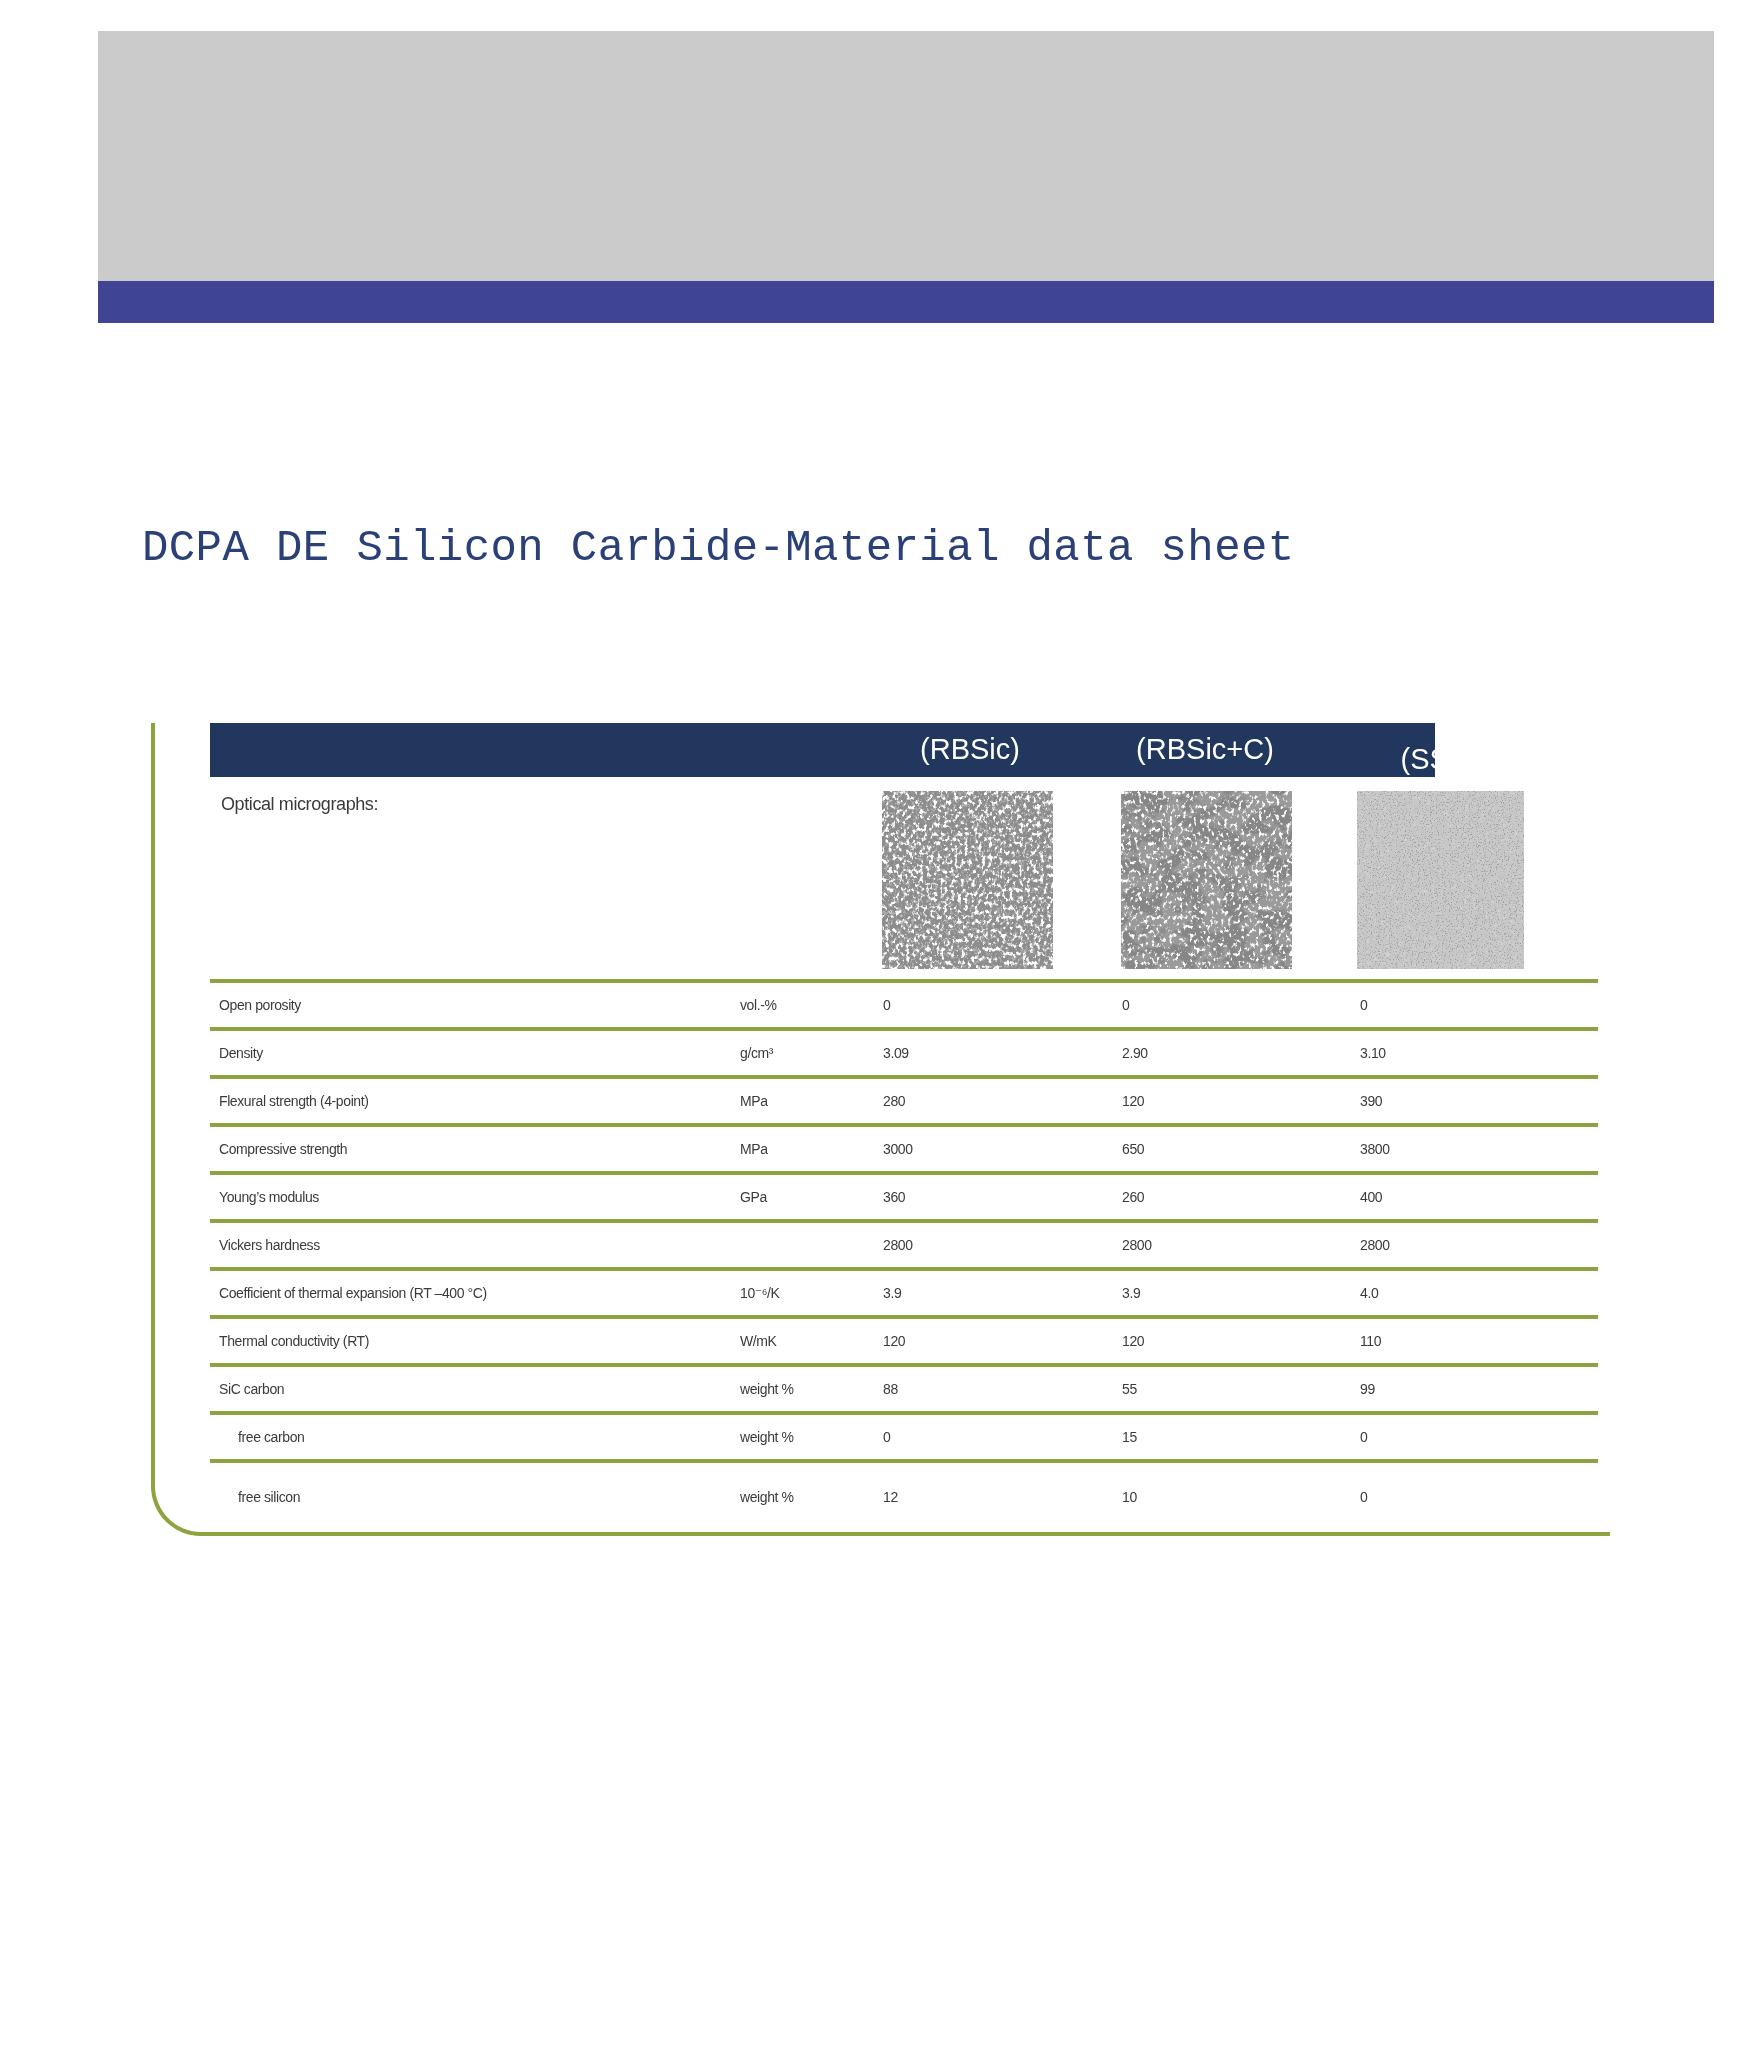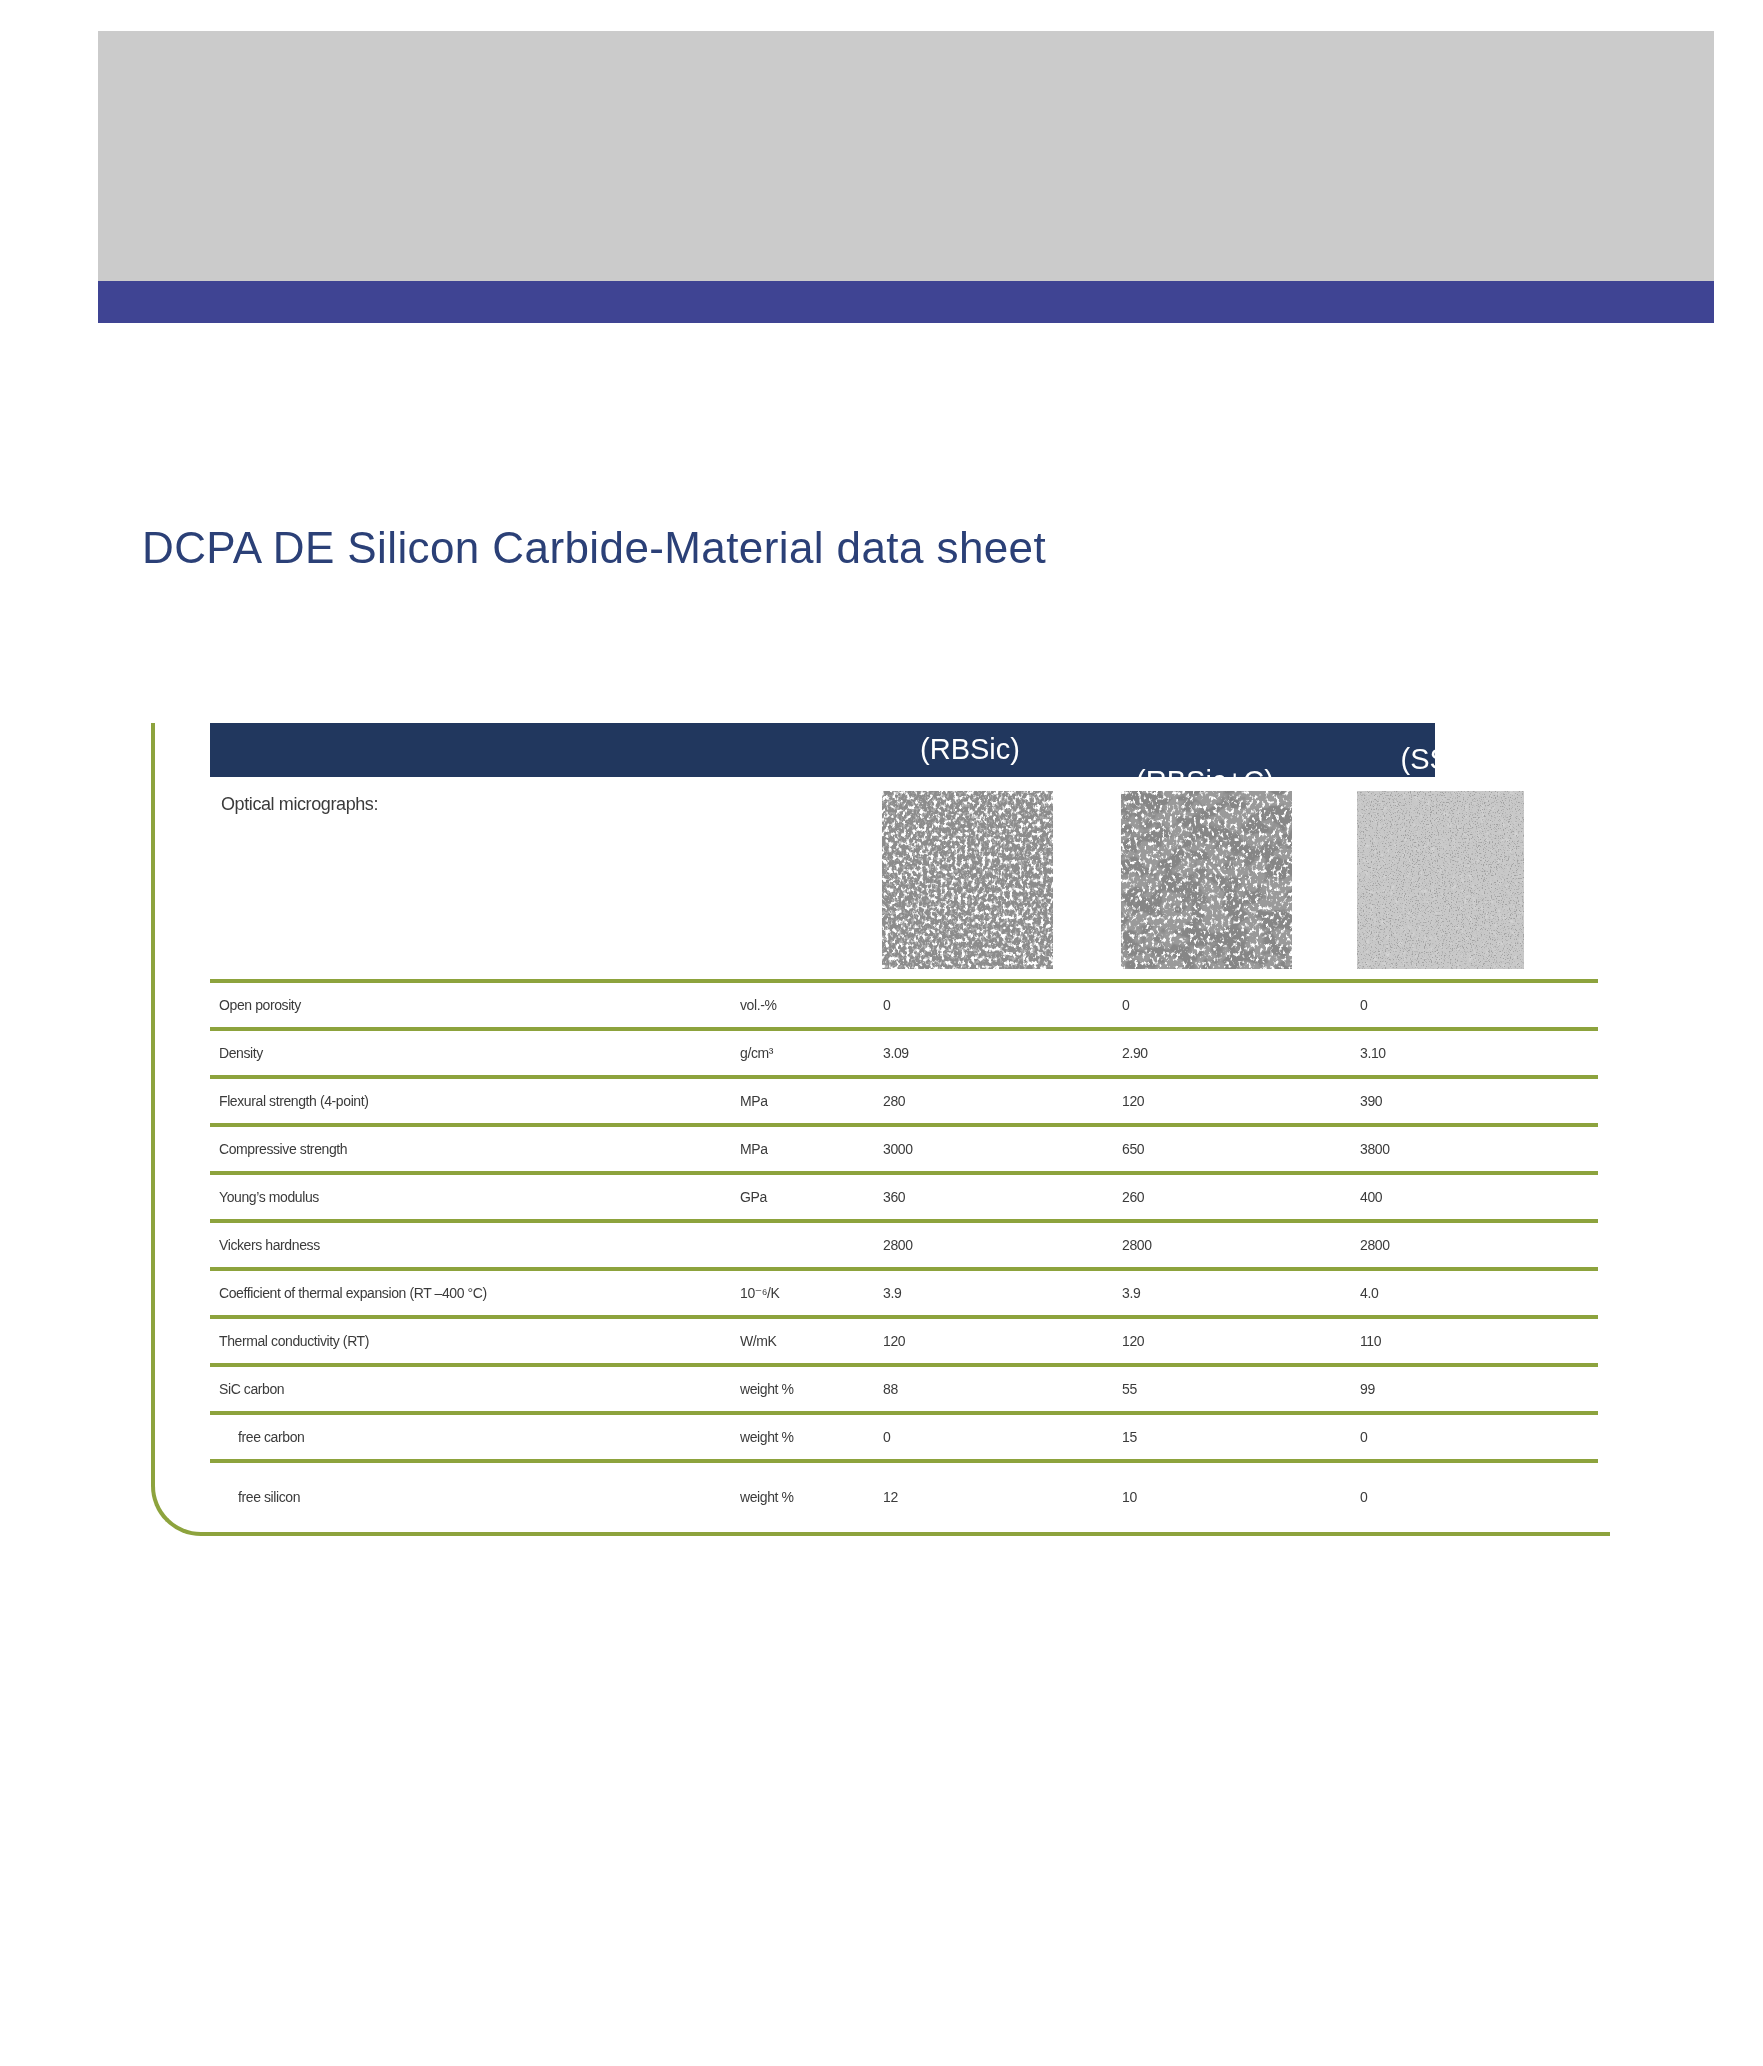--- a/index.html
+++ b/index.html
@@ -14,37 +14,37 @@
   }
   .abs{position:absolute;}
 
   
   .gray-banner{left:98px; top:31px; width:1616px; height:250px; background:var(--banner-gray);}
   .blue-bar{left:98px; top:281px; width:1616px; height:42px; background:var(--indigo);}
 
   
   .title{
     left:142px; top:524px; font-size:44px; line-height:1.1; color:var(--title-blue);
-    letter-spacing:0.4px; white-space:nowrap; font-weight:400; margin:0;
+    letter-spacing:0.4px; white-space:nowrap; font-weight:400; margin:0;font-family:Liberation Mono, monospace;
   }
 
   
   .frame{
     left:151px; top:723px; width:1459px; height:813px;
     border-left:4.1px solid var(--green); border-bottom:4.5px solid var(--green);
     border-bottom-left-radius:50px; box-sizing:border-box;
   }
 
   
   .thead{left:210px; top:723px; width:1225px; height:54px; background:var(--navy);}
   .thead .col{
     position:absolute; transform:translateX(-50%); color:#ffffff; font-size:29px;
     white-space:nowrap; top:10px;
   }
-  .col1{left:760px;} .col2{left:995px;margin-top:32px;} .col3{left:1234px; top:20px !important;}
+  .col1{left:760px;} .col2{left:995px;} .col3{left:1234px; top:20px !important;}
 
   
   .micro-label{left:221px; top:794px; font-size:18px; color:var(--text); letter-spacing:-0.4px; white-space:nowrap;}
   .micro{position:absolute; top:791px; height:178px;}
   .m1{left:882px; width:171px;}
   .m2{left:1121px; width:171px;}
   .m3{left:1357px; width:167px;}
 
   
   .rows{left:210px; top:979px; width:1388px; border-top:4.1px solid var(--green);}

